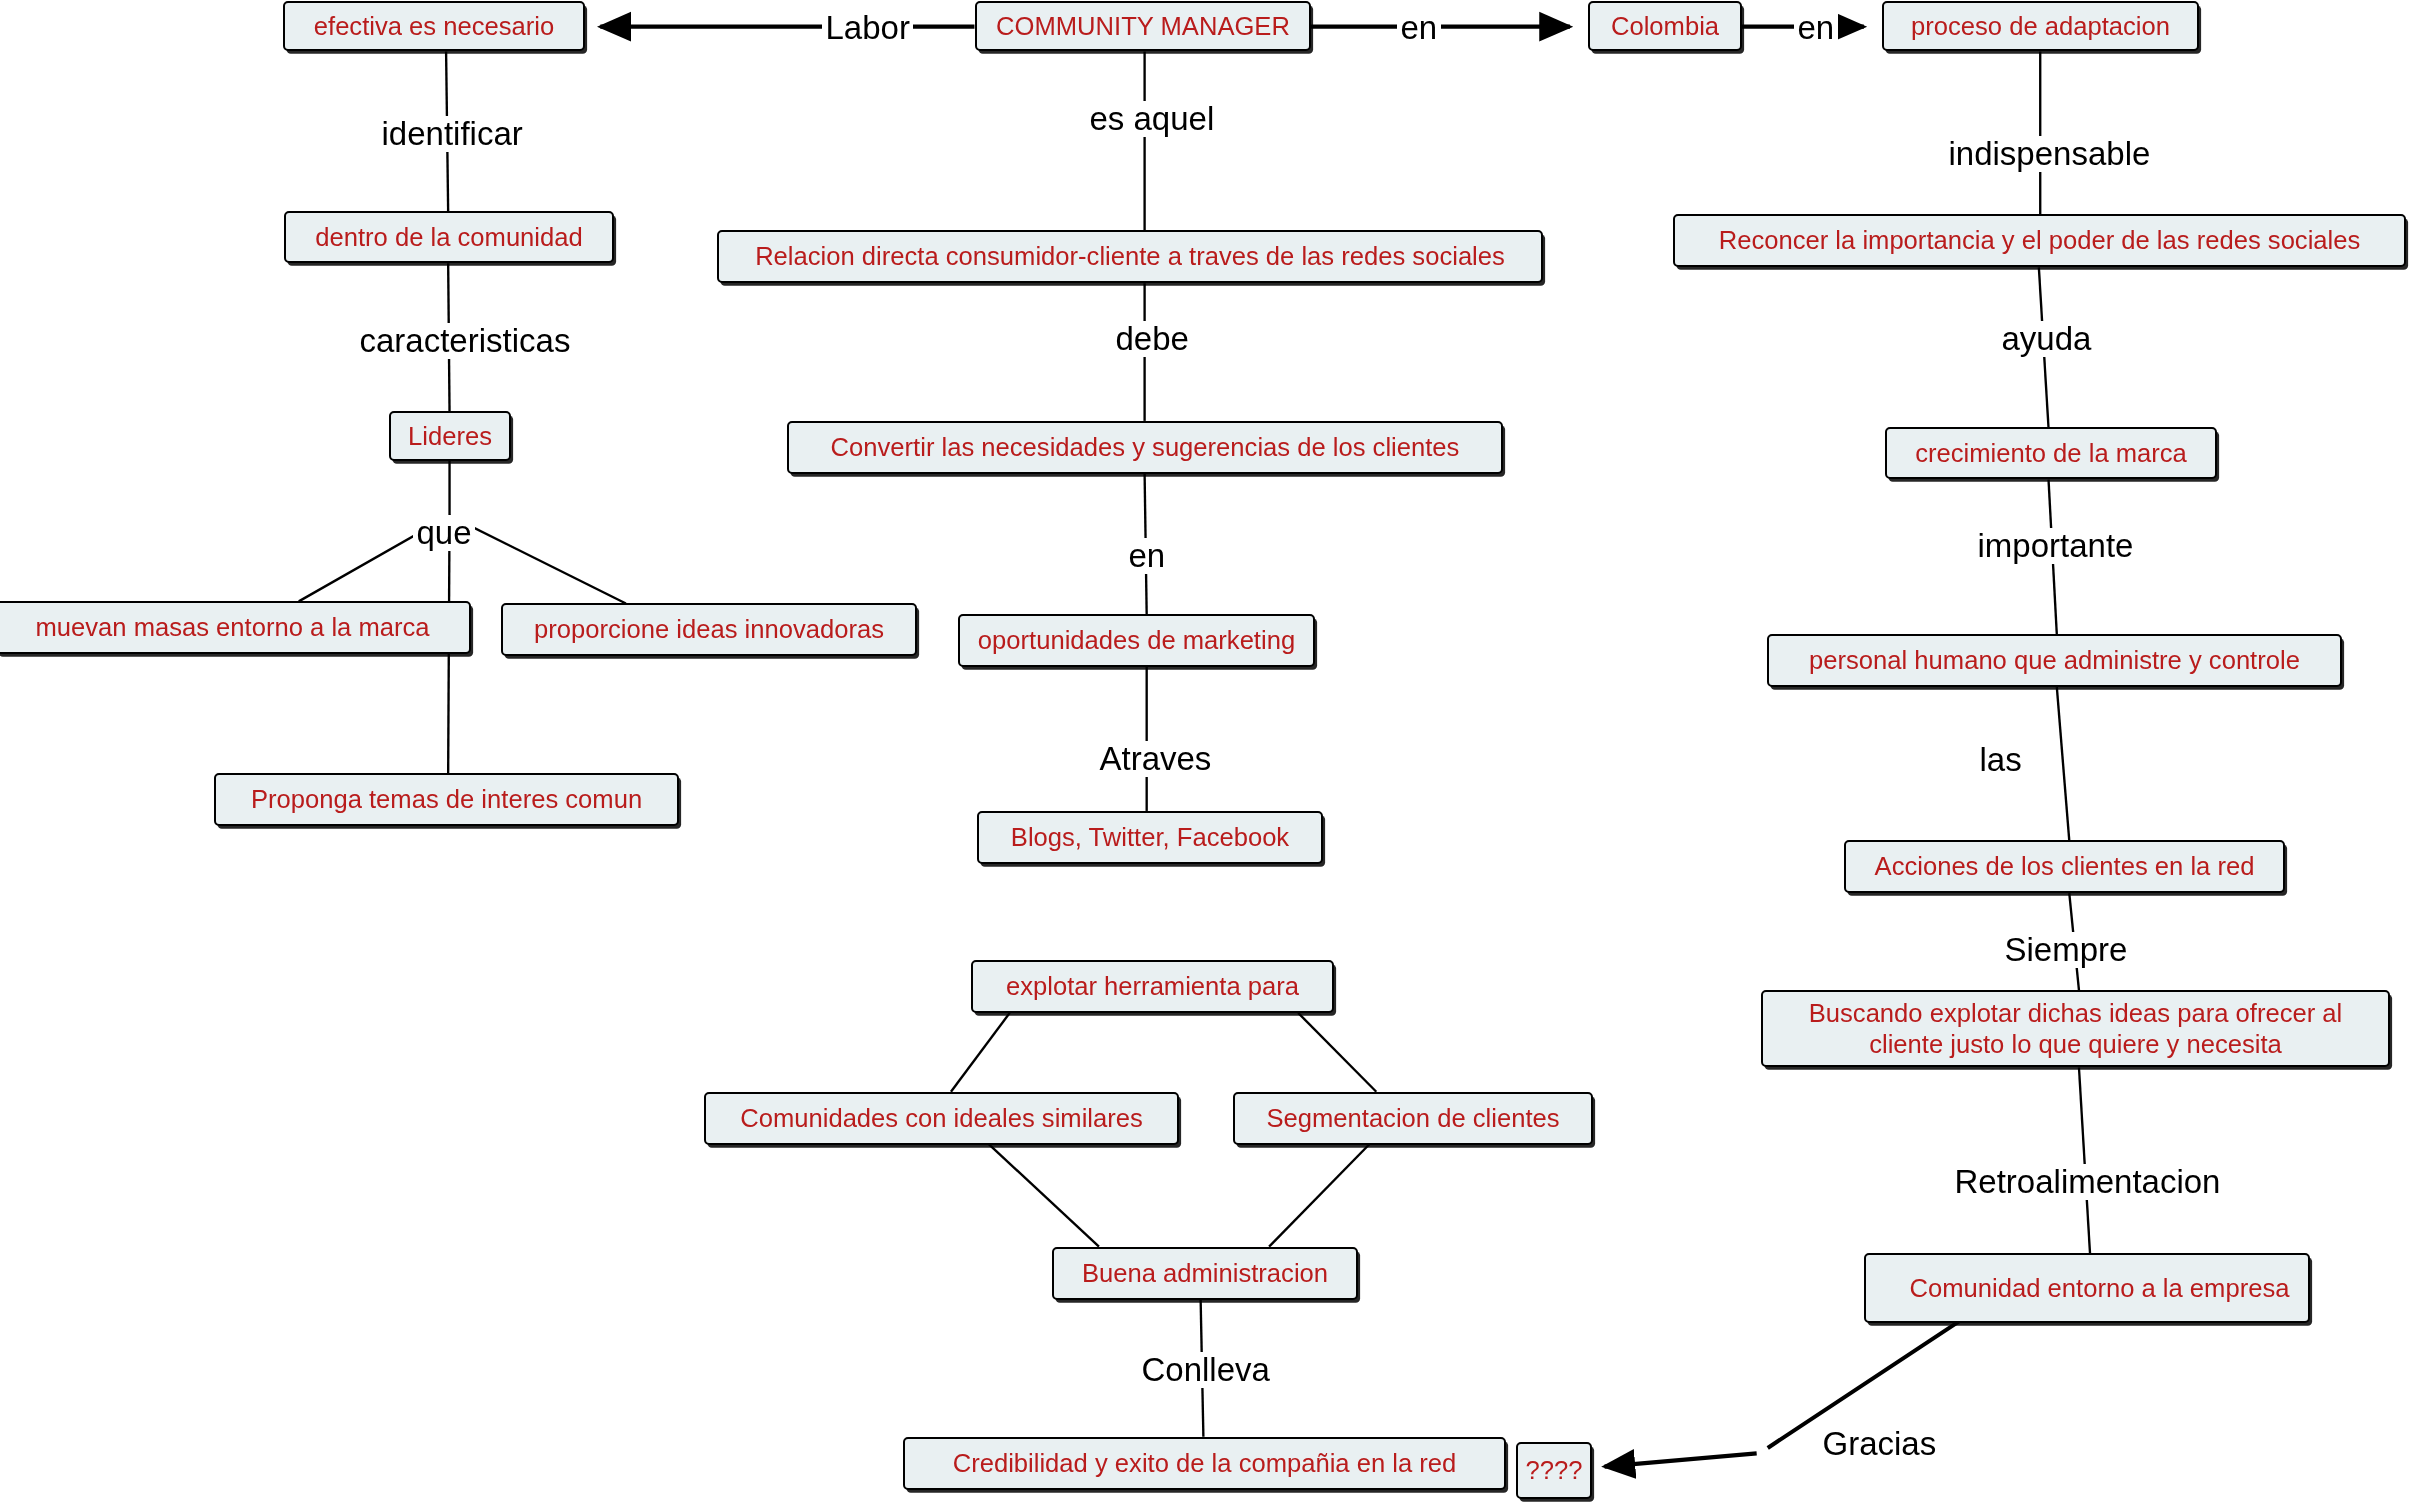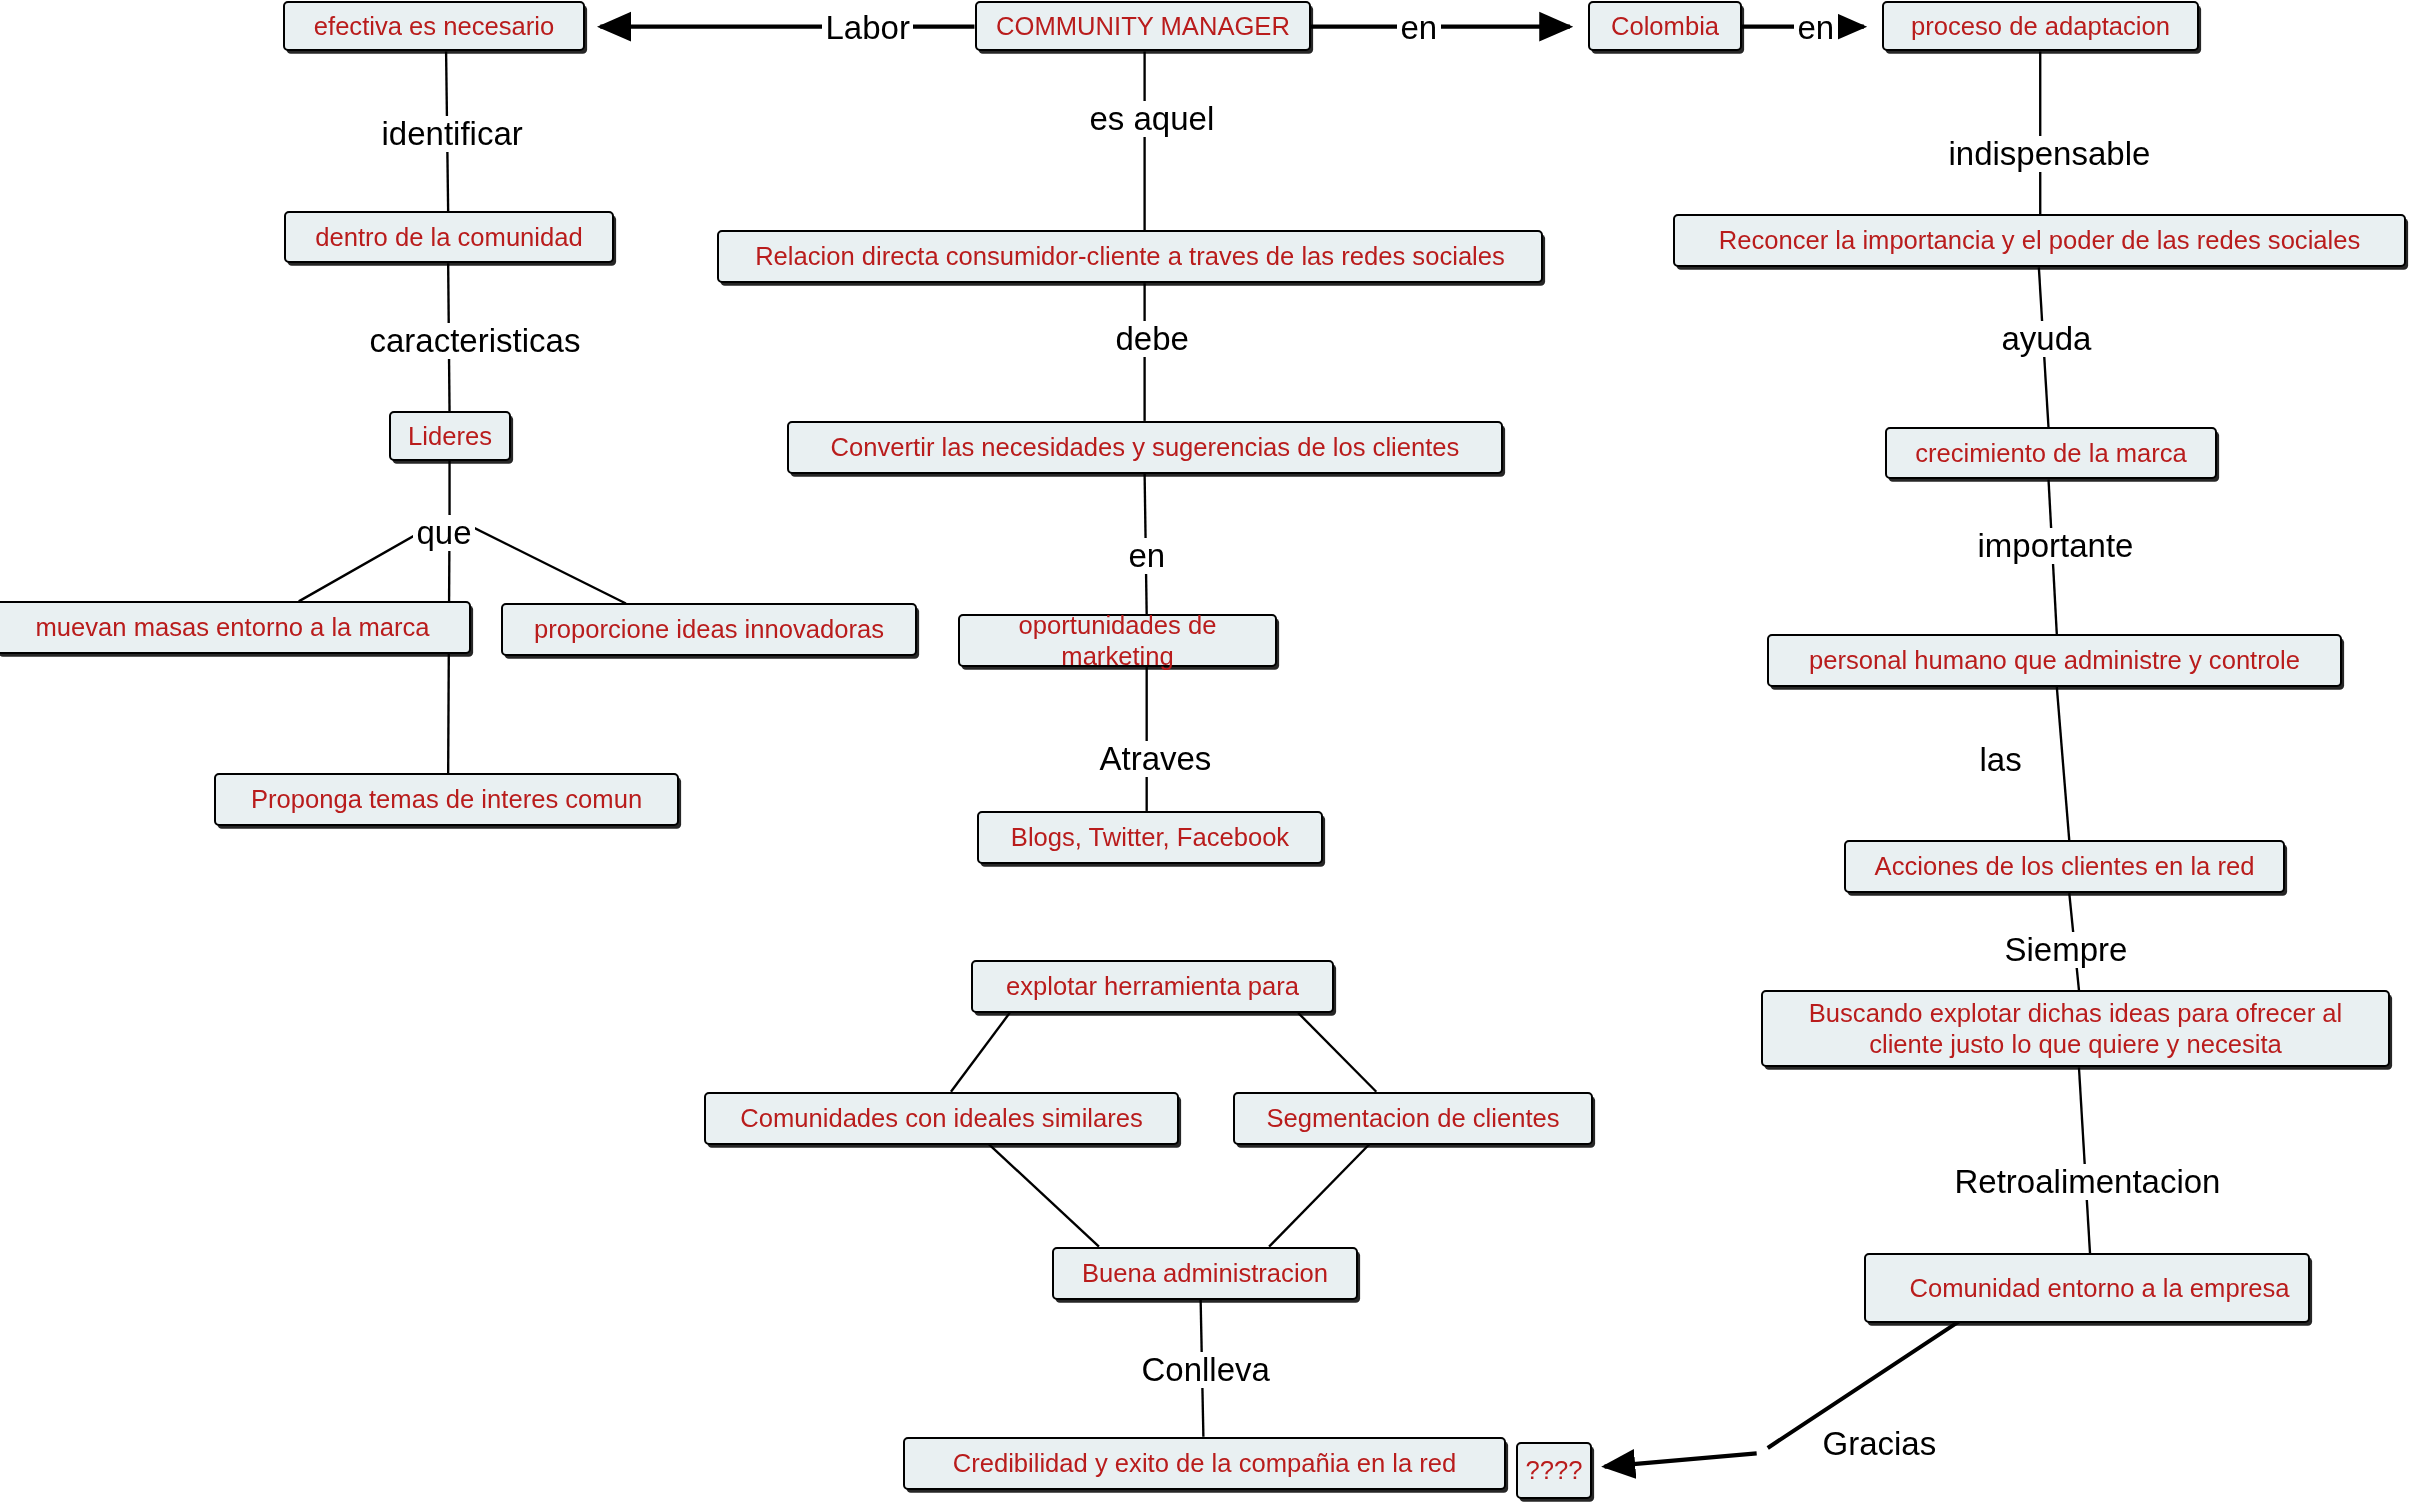--- a/index.html
+++ b/index.html
@@ -100,21 +100,21 @@
       <div class="node" style="left: 1588px; top: 1.4px; width: 154px; height: 50px;">Colombia</div>
       <div class="node" style="left: 1882px; top: 1.4px; width: 317px; height: 50px;">proceso de adaptacion</div>
       <div class="node" style="left: 284px; top: 211px; width: 330px; height: 52px;">dentro de la comunidad</div>
       <div class="node" style="left: 717px; top: 230px; width: 826px; height: 53px;">Relacion directa consumidor-cliente a traves de las redes sociales</div>
       <div class="node" style="left: 1673px; top: 214px; width: 733px; height: 53px;">Reconcer la importancia y el poder de las redes sociales</div>
       <div class="node tight" style="left: 389px; top: 411px; width: 122px; height: 50px;">Lideres</div>
       <div class="node" style="left: 787px; top: 421px; width: 716px; height: 53px;">Convertir las necesidades y sugerencias de los clientes</div>
       <div class="node" style="left: 1885px; top: 427px; width: 332px; height: 52px;">crecimiento de la marca</div>
       <div class="node" style="left: -5.5px; top: 601px; width: 476px; height: 53px;">muevan masas entorno a la marca</div>
       <div class="node" style="left: 501px; top: 603px; width: 416px; height: 53px;">proporcione ideas innovadoras</div>
-      <div class="node" style="left: 958px; top: 614px; width: 319px; height: 53px;">oportunidades de marketing</div>
+      <div class="node" style="left: 958px; top: 614px; width: 357px; height: 53px;">oportunidades de marketing</div>
       <div class="node" style="left: 1767px; top: 634px; width: 575px; height: 53px;">personal humano que administre y controle</div>
       <div class="node" style="left: 214px; top: 773px; width: 465px; height: 53px;">Proponga temas de interes comun</div>
       <div class="node" style="left: 977px; top: 811px; width: 346px; height: 53px;">Blogs, Twitter, Facebook</div>
       <div class="node" style="left: 1844px; top: 840px; width: 441px; height: 53px;">Acciones de los clientes en la red</div>
       <div class="node" style="left: 971px; top: 960px; width: 363px; height: 53px;">explotar herramienta para</div>
       <div class="node" style="left: 1761px; top: 990px; width: 629px; height: 77px;">Buscando explotar dichas ideas para ofrecer al
 cliente justo lo que quiere y necesita</div>
       <div class="node" style="left: 704px; top: 1092px; width: 475px; height: 53px;">Comunidades con ideales similares</div>
       <div class="node" style="left: 1233px; top: 1092px; width: 360px; height: 53px;">Segmentacion de clientes</div>
       <div class="node" style="left: 1052px; top: 1247px; width: 306px; height: 53px;">Buena administracion</div>
@@ -122,21 +122,21 @@
       <div class="node" style="left: 903px; top: 1437px; width: 603px; height: 53px;">Credibilidad y exito de la compañia en la red</div>
       <div class="node tight" style="left: 1516px; top: 1442px; width: 76px; height: 57px;">????</div>
     </div>
   <div id="labels-group">
       <span class="link-label" style="left: 822px; top: 9.7px;">Labor</span>
       <span class="link-label" style="left: 1397px; top: 9.7px;">en</span>
       <span class="link-label" style="left: 1794px; top: 9.7px;">en</span>
       <span class="link-label" style="left: 378px; top: 116px;">identificar</span>
       <span class="link-label" style="left: 1086px; top: 101px;">es aquel</span>
       <span class="link-label" style="left: 1945px; top: 136px;">indispensable</span>
-      <span class="link-label" style="left: 366px; top: 323px;">caracteristicas</span>
+      <span class="link-label" style="left: 356px; top: 323px;">caracteristicas</span>
       <span class="link-label" style="left: 1112px; top: 321px;">debe</span>
       <span class="link-label" style="left: 1998px; top: 321px;">ayuda</span>
       <span class="link-label" style="left: 413px; top: 515px;">que</span>
       <span class="link-label" style="left: 1125px; top: 538px;">en</span>
       <span class="link-label" style="left: 1974px; top: 528px;">importante</span>
       <span class="link-label" style="left: 1096px; top: 741px;">Atraves</span>
       <span class="link-label" style="left: 1940px; top: 742px; margin-left: 36px;">las</span>
       <span class="link-label" style="left: 2001px; top: 932px;">Siempre</span>
       <span class="link-label" style="left: 1951px; top: 1164px;">Retroalimentacion</span>
       <span class="link-label" style="left: 1138px; top: 1352px;">Conlleva</span>

